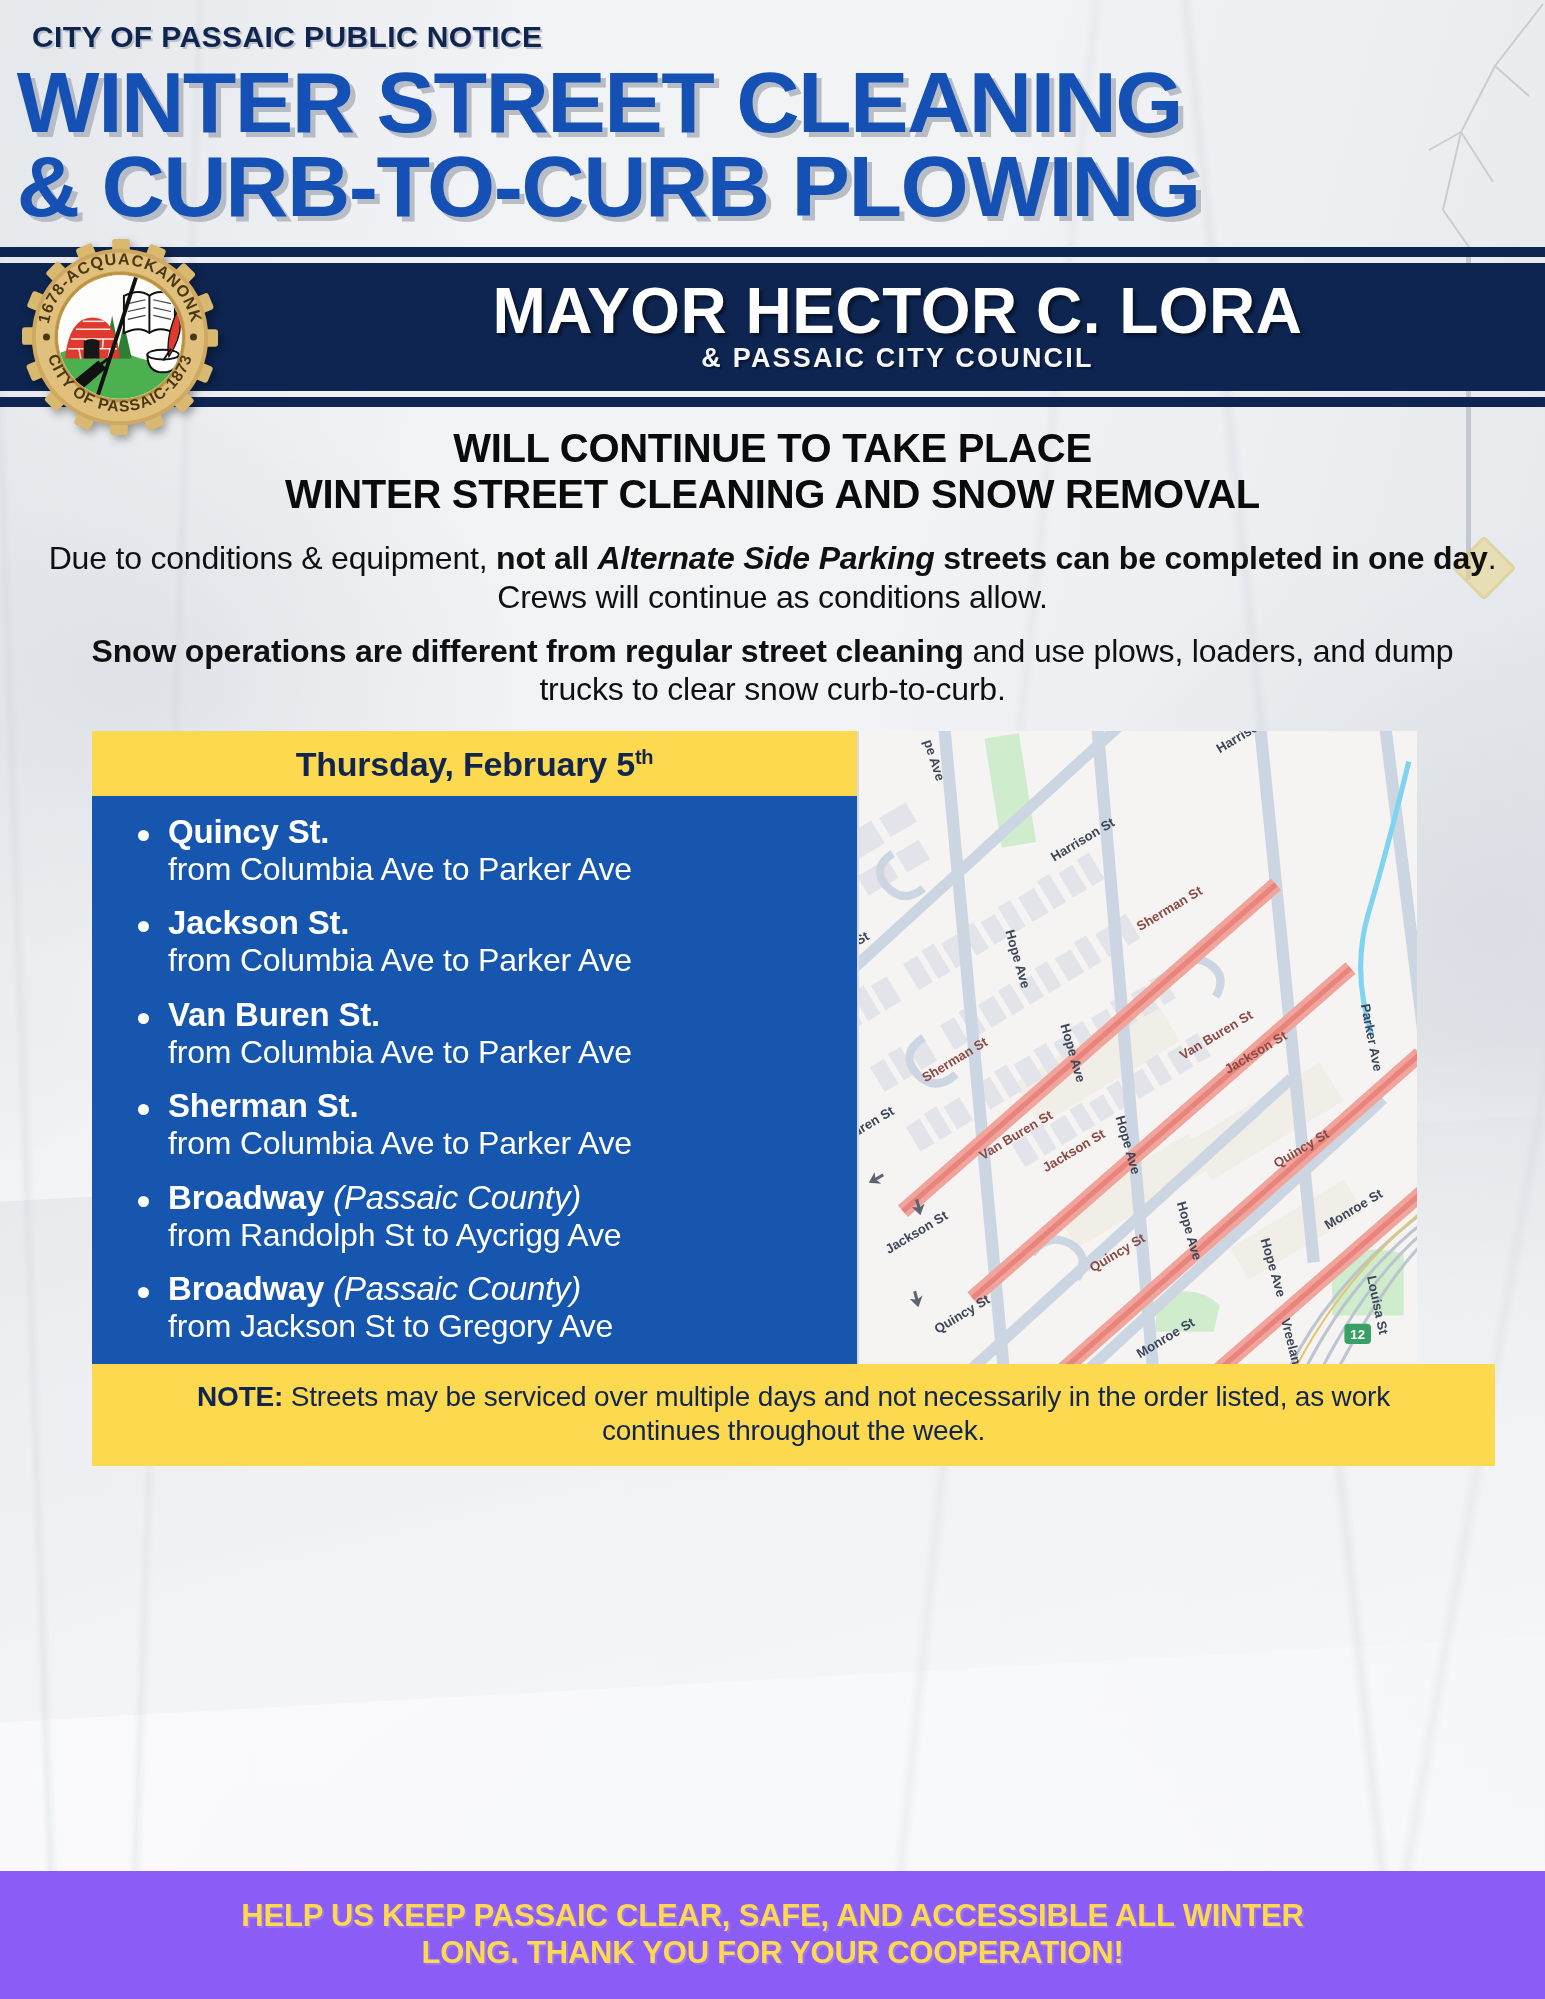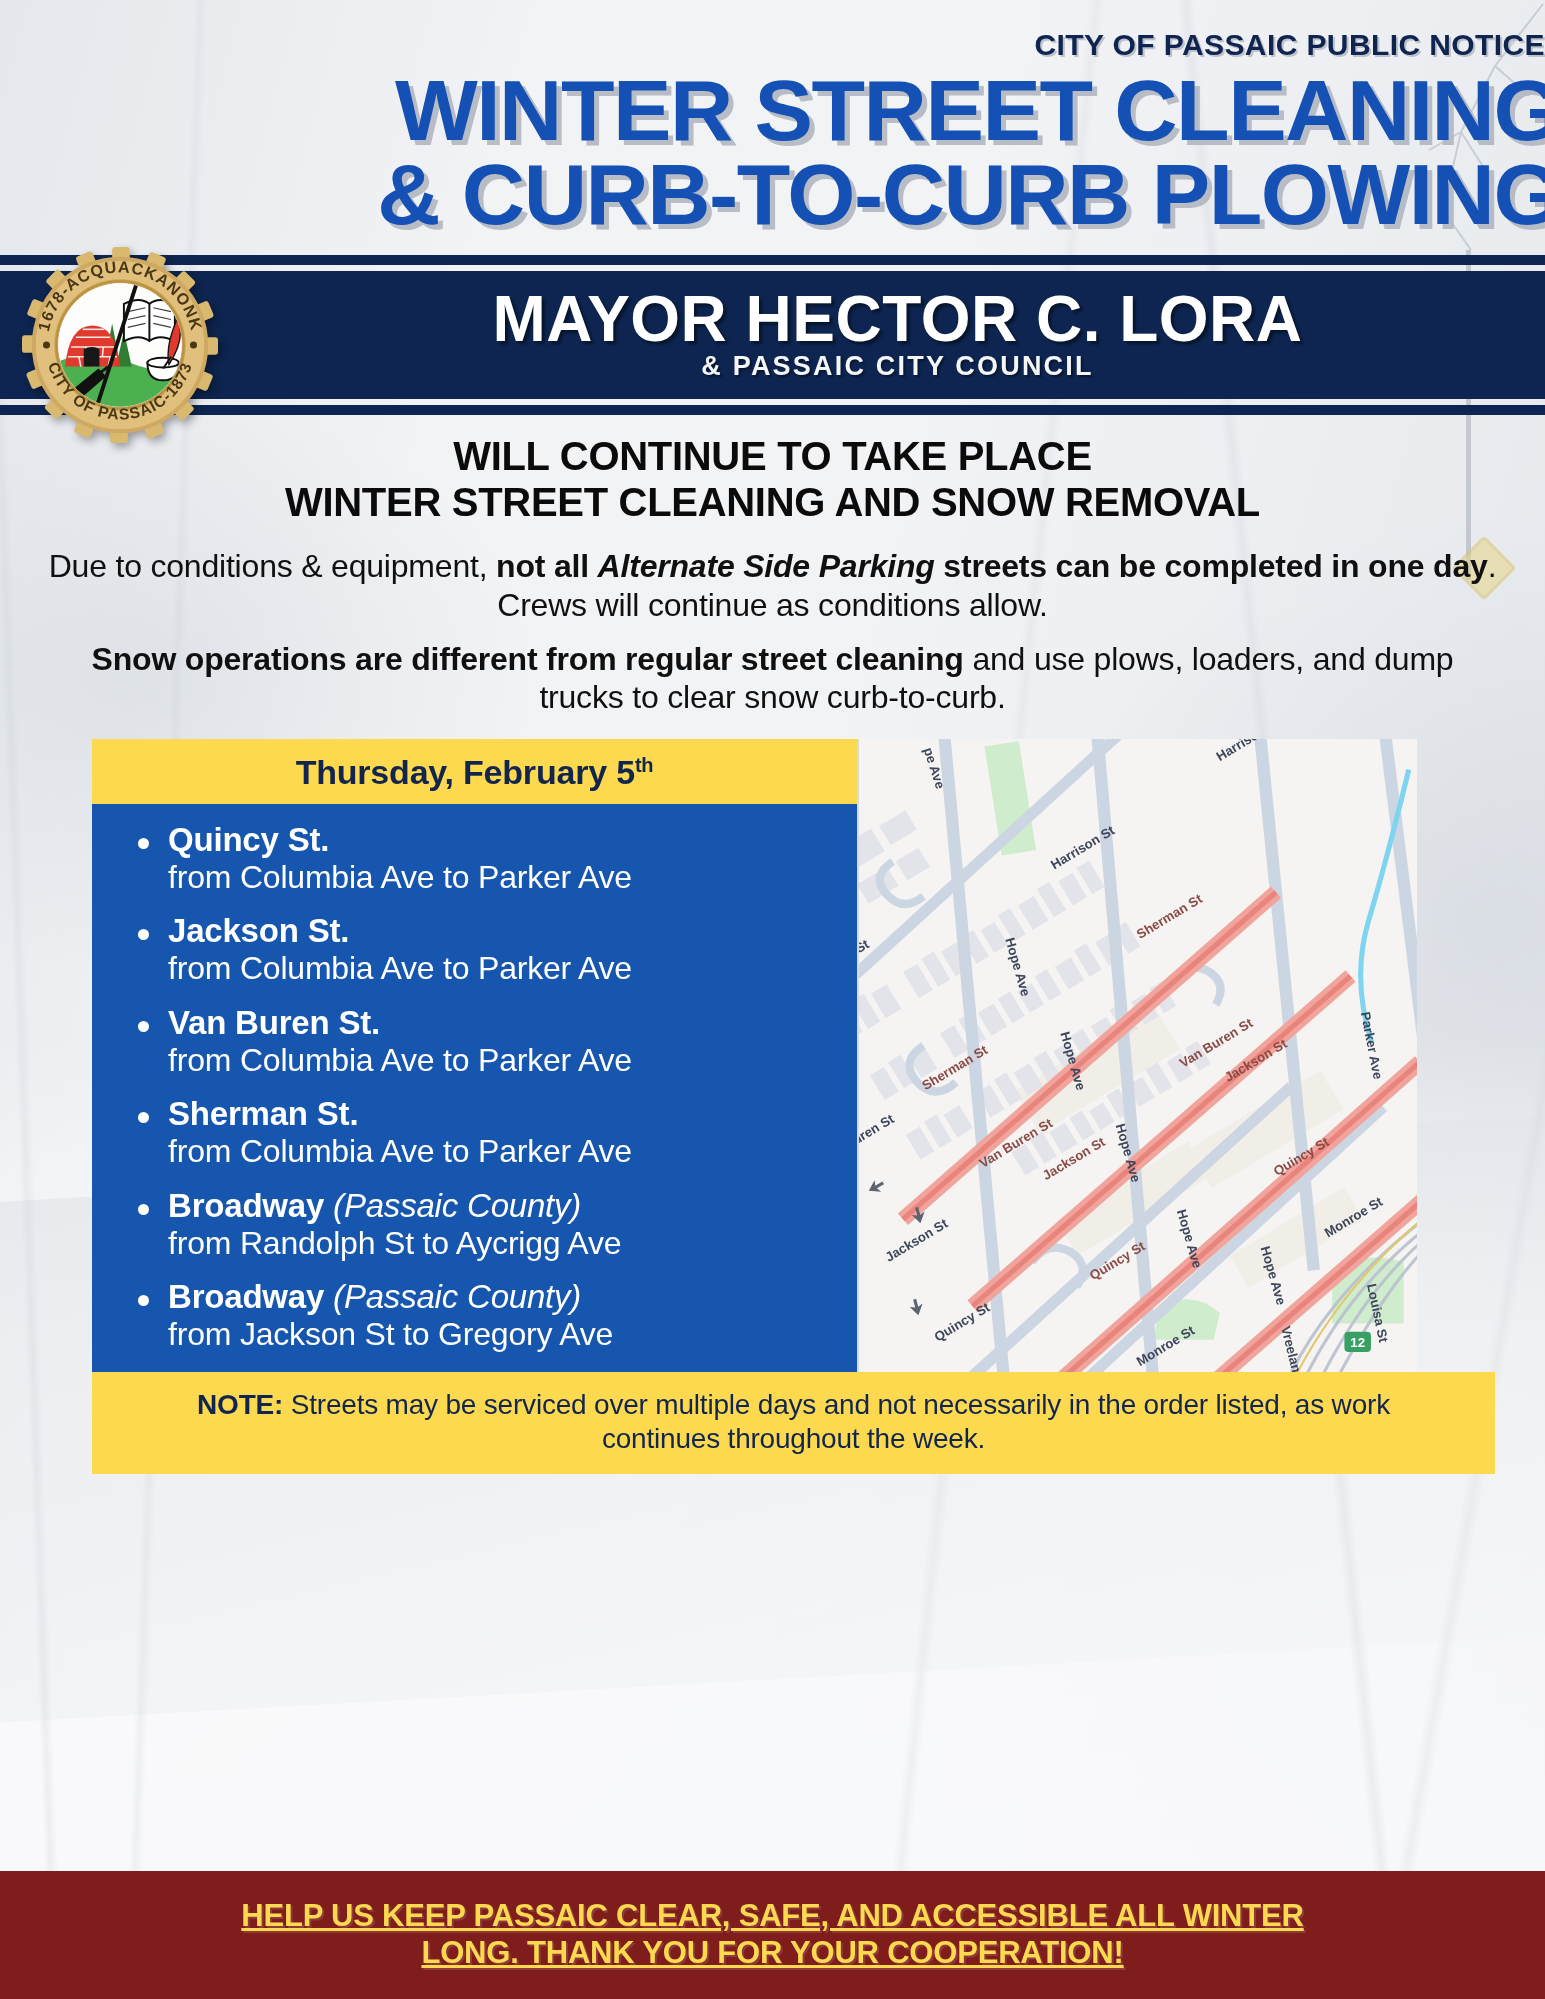--- a/index.html
+++ b/index.html
@@ -34,21 +34,21 @@
     transform:rotate(-3.2deg); }
   .bg-white-wash{ position:absolute; inset:0; background:rgba(248,249,250,.45); }
   .bg-sign{ position:absolute; right:38px; top:545px; width:46px; height:46px;
     background:#e8d68a; transform:rotate(45deg); opacity:.55;
     border:3px solid #d9c46e; border-radius:4px; }
   .bg-pole{ position:absolute; right:74px; top:250px; width:5px; height:330px;
     background:rgba(150,158,168,.45); }
   .bg-branch{ position:absolute; left:1425px; top:0; width:120px; height:300px; opacity:.5; }
 
   
-  .header{ position:relative; z-index:3; padding-top:28px; text-align:right;margin-left:32px; }
+  .header{ position:relative; z-index:3; padding-top:20px; text-align:left;margin-left:32px; }
   .eyebrow{
     font-size:30px; font-weight:bold; letter-spacing:.4px;
     color:#0f2550; text-shadow:2px 2px 0 rgba(180,186,196,.85);
     font-family:"Liberation Sans", sans-serif;
   }
   .bigtitle{
     margin-top:6px;
     font-size:86px; line-height:.98; font-weight:bold;
     letter-spacing:-1.5px;
     color:#1550b5;
@@ -111,22 +111,22 @@
   .map-svg{ position:absolute; inset:0; width:100%; height:100%; display:block; }
 
   
   .note{ position:relative; z-index:3; margin:0 50px 0 92px;
     background:#fcd94f; color:#11254f; text-align:center;
     font-size:28px; line-height:1.2; padding:16px 56px 18px; letter-spacing:-.2px; }
   .note b{ font-weight:bold; }
 
   
   .footer{ position:absolute; left:0; right:0; bottom:0; z-index:4;
-    background:#7f1d1d; color:#fcd94f; text-align:center;
-    padding:26px 60px 28px;text-decoration:underline; }
+    background:#8b5cf6; color:#fcd94f; text-align:center;
+    padding:26px 60px 28px; }
   .footer div{ font-size:31px; font-weight:bold; line-height:1.2; letter-spacing:-.2px;
     text-shadow:2px 2px 0 rgba(255,255,255,.13); }
 </style>
 </head>
 <body>
 
 <div class="bg">
   <div class="bg-l1"></div>
   <div class="bg-l2"></div>
   <div class="bg-snow"></div>

